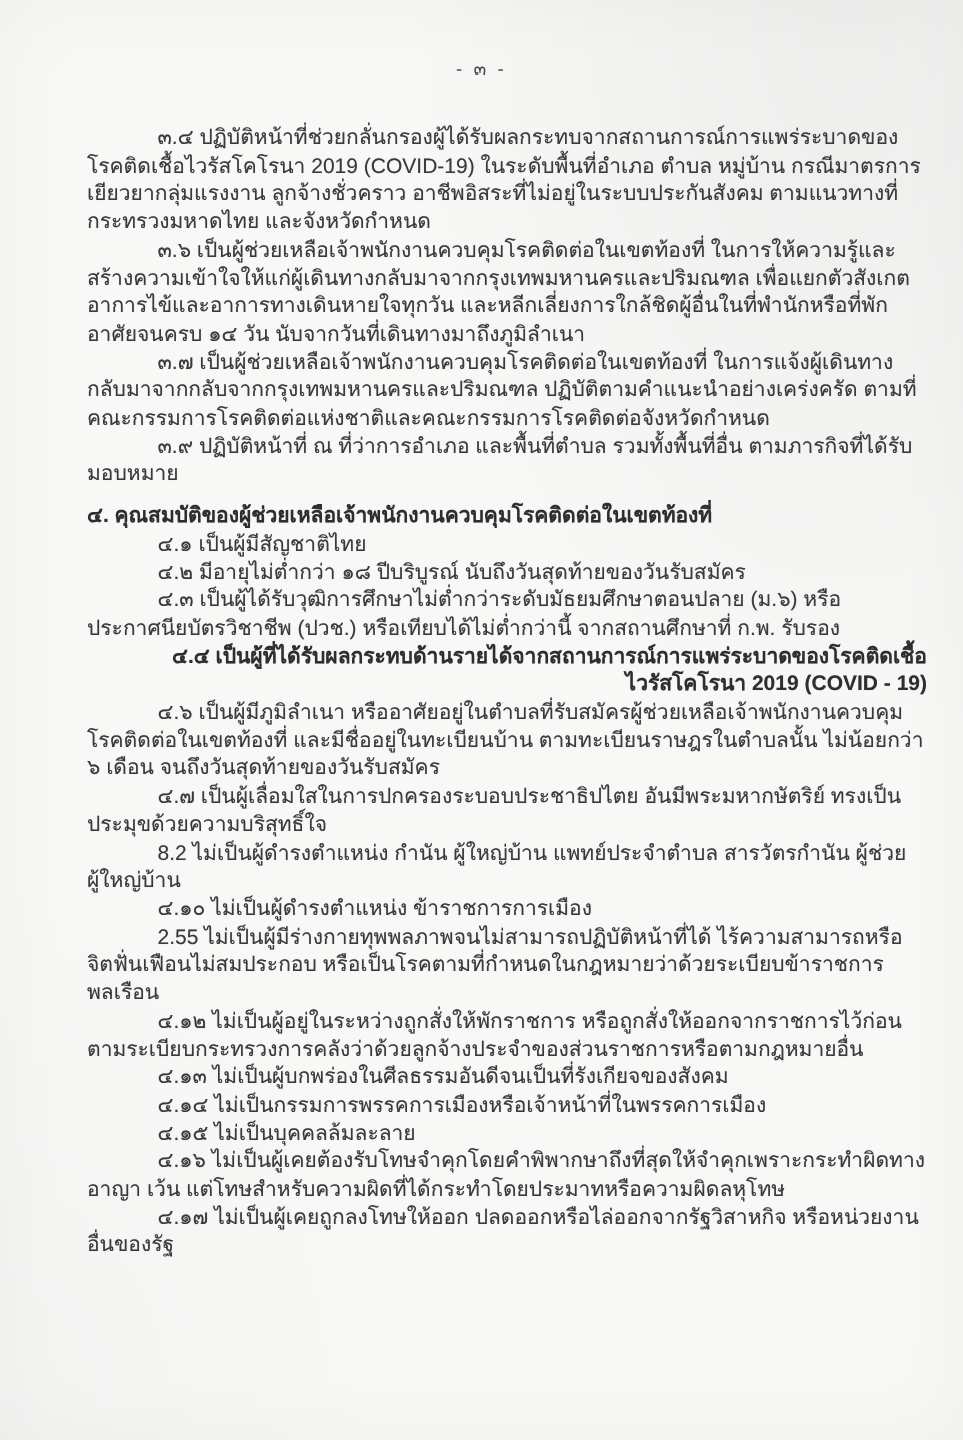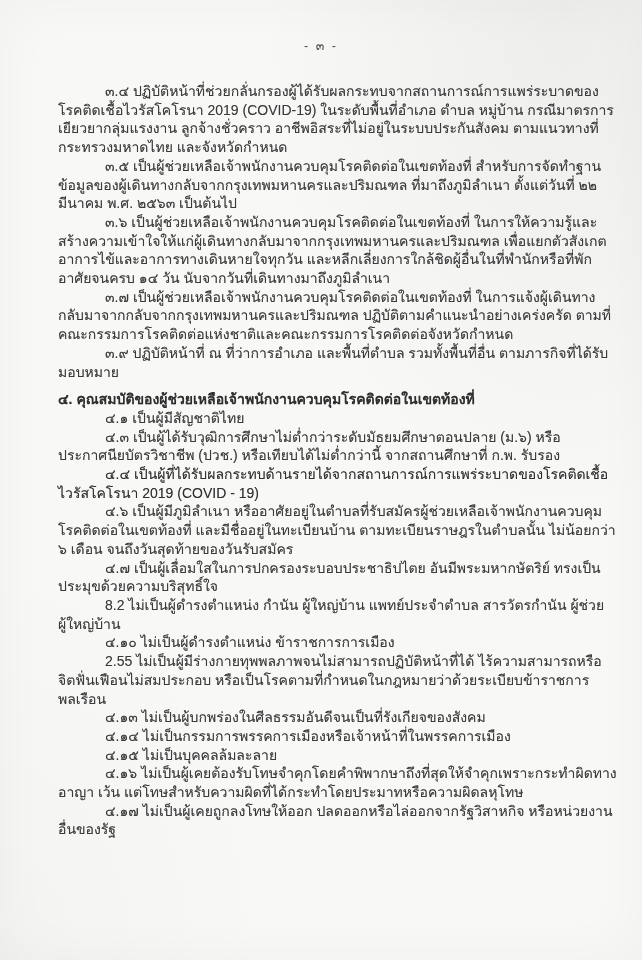--- a/index.html
+++ b/index.html
@@ -41,45 +41,47 @@
     margin: 0;
     text-indent: 47px;
   }
   .para.heading {
     font-weight: 700;
     text-indent: 0;
     margin-top: 9px;
     color: #2e2e2e;
   }
   .para.indent-bold {
-    font-weight: 400;
+    font-weight: 700;
     color: #2e2e2e;
+    text-align: right;
   }
 </style>
 </head>
 <body>
 
 <div class="page">
   <div class="page-number">- ๓ -</div>
 
   <div class="doc-body">
       <p class="para indent">๓.๔ ปฏิบัติหน้าที่ช่วยกลั่นกรองผู้ได้รับผลกระทบจากสถานการณ์การแพร่ระบาดของโรคติดเชื้อไวรัสโคโรนา 2019 (COVID-19) ในระดับพื้นที่อำเภอ ตำบล หมู่บ้าน กรณีมาตรการเยียวยากลุ่มแรงงาน ลูกจ้างชั่วคราว อาชีพอิสระที่ไม่อยู่ในระบบประกันสังคม ตามแนวทางที่กระทรวงมหาดไทย และจังหวัดกำหนด</p>
-      <p class="para indent">๓.๕ เป็นผู้ช่วยเหลือเจ้าพนักงานควบคุมโรคติดต่อในเขตท้องที่ สำหรับการจัดทำฐานข้อมูลของผู้เดินทางกลับจากกรุงเทพมหานครและปริมณฑล ที่มาถึงภูมิลำเนา ตั้งแต่วันที่ ๒๒ มีนาคม พ.ศ. ๒๕๖๓ เป็นต้นไป</p>
       <p class="para indent">๓.๖ เป็นผู้ช่วยเหลือเจ้าพนักงานควบคุมโรคติดต่อในเขตท้องที่ ในการให้ความรู้และสร้างความเข้าใจให้แก่ผู้เดินทางกลับมาจากกรุงเทพมหานครและปริมณฑล เพื่อแยกตัวสังเกตอาการไข้และอาการทางเดินหายใจทุกวัน และหลีกเลี่ยงการใกล้ชิดผู้อื่นในที่พำนักหรือที่พักอาศัยจนครบ ๑๔ วัน นับจากวันที่เดินทางมาถึงภูมิลำเนา</p>
       <p class="para indent">๓.๗ เป็นผู้ช่วยเหลือเจ้าพนักงานควบคุมโรคติดต่อในเขตท้องที่ ในการแจ้งผู้เดินทางกลับมาจากกลับจากกรุงเทพมหานครและปริมณฑล ปฏิบัติตามคำแนะนำอย่างเคร่งครัด ตามที่คณะกรรมการโรคติดต่อแห่งชาติและคณะกรรมการโรคติดต่อจังหวัดกำหนด</p>
       <p class="para indent">๓.๙ ปฏิบัติหน้าที่ ณ ที่ว่าการอำเภอ และพื้นที่ตำบล รวมทั้งพื้นที่อื่น ตามภารกิจที่ได้รับมอบหมาย</p>
       <p class="para heading">๔. คุณสมบัติของผู้ช่วยเหลือเจ้าพนักงานควบคุมโรคติดต่อในเขตท้องที่</p>
       <p class="para indent">๔.๑ เป็นผู้มีสัญชาติไทย</p>
+      <p class="para indent">๔.๒ มีอายุไม่ต่ำกว่า ๑๘ ปีบริบูรณ์ นับถึงวันสุดท้ายของวันรับสมัคร</p>
       <p class="para indent">๔.๓ เป็นผู้ได้รับวุฒิการศึกษาไม่ต่ำกว่าระดับมัธยมศึกษาตอนปลาย (ม.๖) หรือประกาศนียบัตรวิชาชีพ (ปวช.) หรือเทียบได้ไม่ต่ำกว่านี้ จากสถานศึกษาที่ ก.พ. รับรอง</p>
       <p class="para indent-bold">๔.๔ เป็นผู้ที่ได้รับผลกระทบด้านรายได้จากสถานการณ์การแพร่ระบาดของโรคติดเชื้อไวรัสโคโรนา 2019 (COVID - 19)</p>
       <p class="para indent">๔.๖ เป็นผู้มีภูมิลำเนา หรืออาศัยอยู่ในตำบลที่รับสมัครผู้ช่วยเหลือเจ้าพนักงานควบคุมโรคติดต่อในเขตท้องที่ และมีชื่ออยู่ในทะเบียนบ้าน ตามทะเบียนราษฎรในตำบลนั้น ไม่น้อยกว่า ๖ เดือน จนถึงวันสุดท้ายของวันรับสมัคร</p>
       <p class="para indent">๔.๗ เป็นผู้เลื่อมใสในการปกครองระบอบประชาธิปไตย อันมีพระมหากษัตริย์ ทรงเป็นประมุขด้วยความบริสุทธิ์ใจ</p>
       <p class="para indent">8.2 ไม่เป็นผู้ดำรงตำแหน่ง กำนัน ผู้ใหญ่บ้าน แพทย์ประจำตำบล สารวัตรกำนัน ผู้ช่วยผู้ใหญ่บ้าน</p>
       <p class="para indent">๔.๑๐ ไม่เป็นผู้ดำรงตำแหน่ง ข้าราชการการเมือง</p>
       <p class="para indent">2.55 ไม่เป็นผู้มีร่างกายทุพพลภาพจนไม่สามารถปฏิบัติหน้าที่ได้ ไร้ความสามารถหรือจิตฟั่นเฟือนไม่สมประกอบ หรือเป็นโรคตามที่กำหนดในกฎหมายว่าด้วยระเบียบข้าราชการพลเรือน</p>
+      <p class="para indent">๔.๑๒ ไม่เป็นผู้อยู่ในระหว่างถูกสั่งให้พักราชการ หรือถูกสั่งให้ออกจากราชการไว้ก่อนตามระเบียบกระทรวงการคลังว่าด้วยลูกจ้างประจำของส่วนราชการหรือตามกฎหมายอื่น</p>
       <p class="para indent">๔.๑๓ ไม่เป็นผู้บกพร่องในศีลธรรมอันดีจนเป็นที่รังเกียจของสังคม</p>
       <p class="para indent">๔.๑๔ ไม่เป็นกรรมการพรรคการเมืองหรือเจ้าหน้าที่ในพรรคการเมือง</p>
       <p class="para indent">๔.๑๕ ไม่เป็นบุคคลล้มละลาย</p>
       <p class="para indent">๔.๑๖ ไม่เป็นผู้เคยต้องรับโทษจำคุกโดยคำพิพากษาถึงที่สุดให้จำคุกเพราะกระทำผิดทางอาญา เว้น แต่โทษสำหรับความผิดที่ได้กระทำโดยประมาทหรือความผิดลหุโทษ</p>
       <p class="para indent">๔.๑๗ ไม่เป็นผู้เคยถูกลงโทษให้ออก ปลดออกหรือไล่ออกจากรัฐวิสาหกิจ หรือหน่วยงานอื่นของรัฐ</p>
     </div>
 
 </div>
 
 </body></html>

